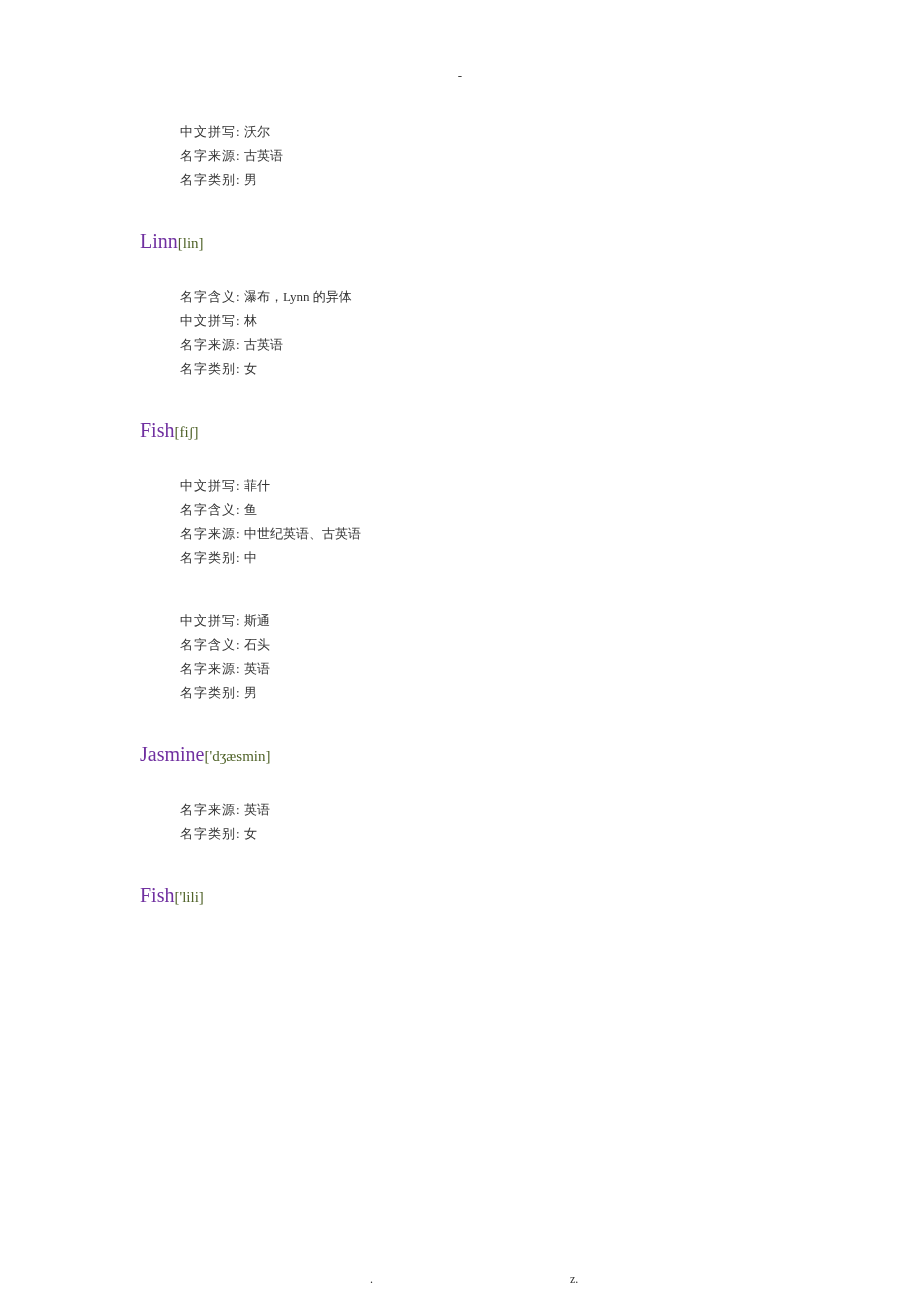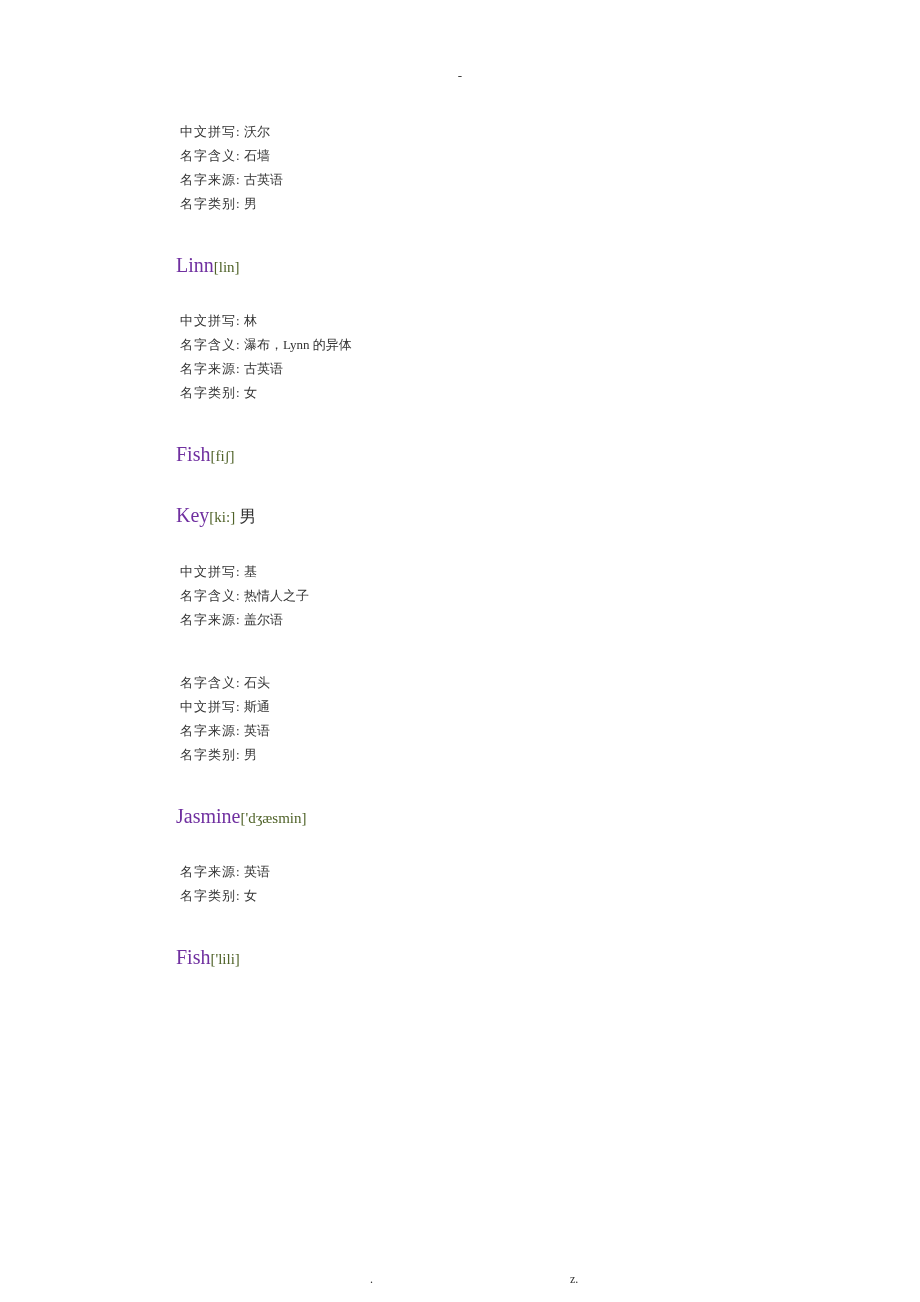--- a/index.html
+++ b/index.html
@@ -23,21 +23,20 @@
     font-size: 13px;
   }
   .entry {
     margin-bottom: 38px;
   }
   .first-entry {
     margin-top: 50px;
   }
   .heading {
     margin-bottom: 32px;
-    margin-left: 36px;
   }
   .name {
     color: #7030a0;
     font-size: 20px;
     font-family: "Times New Roman", serif;
   }
   .pron {
     color: #4f6228;
     font-size: 15px;
     font-family: "Times New Roman", serif;
@@ -80,59 +79,54 @@
 </head>
 <body>
 
 <div class="top-dash">-</div>
 
 <div class="page">
 
   <div class="entry first-entry">
     <div class="details">
       <div class="row"><span class="label">中文拼写:</span> <span>沃尔</span></div>
-      <div class="row"><span class="label">名字含义:</span> <span>石墙</span></div>
       <div class="row"><span class="label">名字来源:</span> <span>古英语</span></div>
       <div class="row"><span class="label">名字类别:</span> <span> 男</span></div>
     </div>
   </div>
 
   <div class="entry">
     <div class="heading">
       <span class="name">Linn</span><span class="pron">[lin]</span>
     </div>
     <div class="details">
+      <div class="row"><span class="label">名字含义:</span> <span>瀑布，Lynn 的异体</span></div>
       <div class="row"><span class="label">中文拼写:</span> <span>林</span></div>
-      <div class="row"><span class="label">名字含义:</span> <span>瀑布，Lynn 的异体</span></div>
       <div class="row"><span class="label">名字来源:</span> <span>古英语</span></div>
       <div class="row"><span class="label">名字类别:</span> <span>女</span></div>
     </div>
   </div>
 
   <div class="entry">
     <div class="heading">
       <span class="name">Fish</span><span class="pron">[fiʃ]</span>
     </div>
-  </div>
-
-  <div class="entry">
-    <div class="heading">
-      <span class="name">Key</span><span class="pron">[ki:]</span><span class="extra">男</span>
-    </div>
     <div class="details">
-      <div class="row"><span class="label">中文拼写:</span> <span>基</span></div>
-      <div class="row"><span class="label">名字含义:</span> <span>热情人之子</span></div>
-      <div class="row"><span class="label">名字来源:</span> <span>盖尔语</span></div>
+      <div class="row"><span class="label">中文拼写:</span> <span>菲什</span></div>
+      <div class="row"><span class="label">名字含义:</span> <span>鱼</span></div>
+      <div class="row"><span class="label">名字来源:</span> <span>中世纪英语、古英语</span></div>
+      <div class="row"><span class="label">名字类别:</span> <span>中</span></div>
     </div>
   </div>
 
+
   <div class="entry">
     <div class="details">
+      <div class="row"><span class="label">中文拼写:</span> <span>斯通</span></div>
       <div class="row"><span class="label">名字含义:</span> <span>石头</span></div>
-      <div class="row"><span class="label">中文拼写:</span> <span>斯通</span></div>
       <div class="row"><span class="label">名字来源:</span> <span>英语</span></div>
       <div class="row"><span class="label">名字类别:</span> <span> 男</span></div>
     </div>
   </div>
 
   <div class="entry">
     <div class="heading">
       <span class="name">Jasmine</span><span class="pron">['dʒæsmin]</span>
     </div>
     <div class="details">

